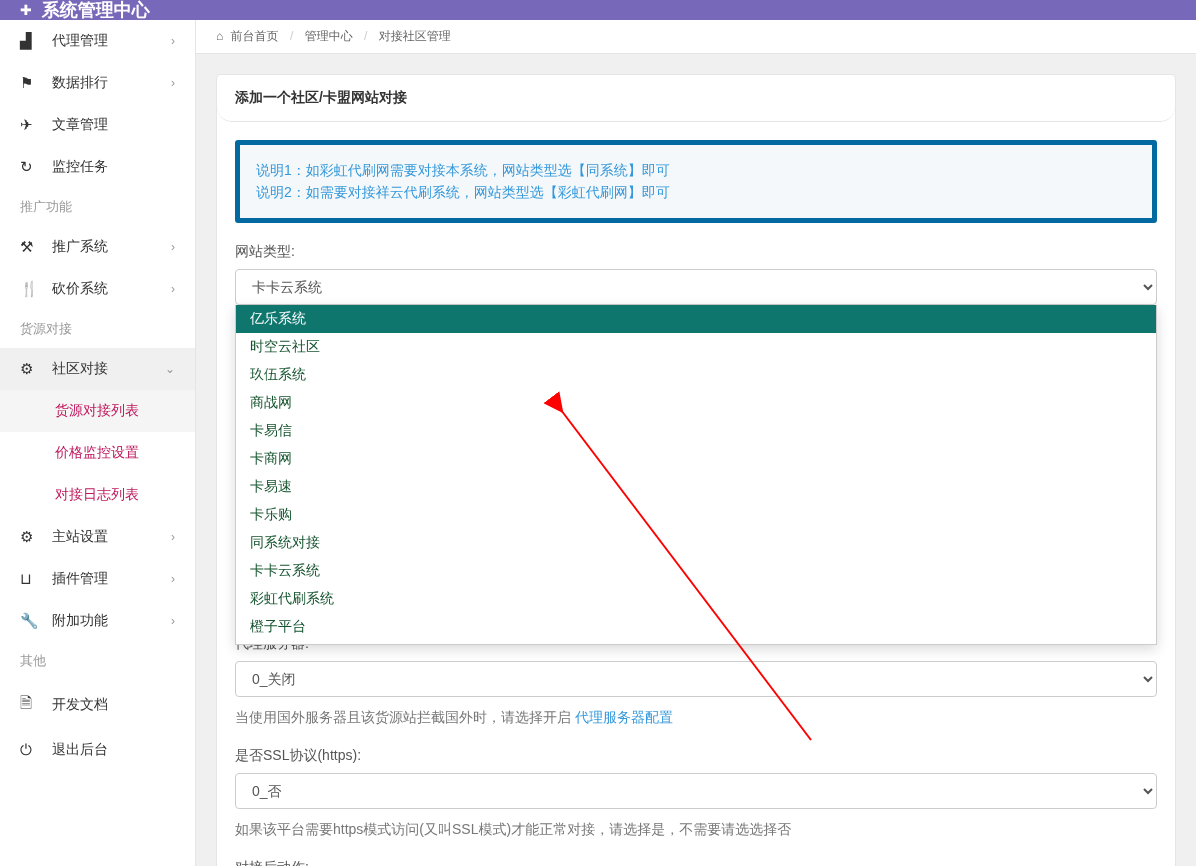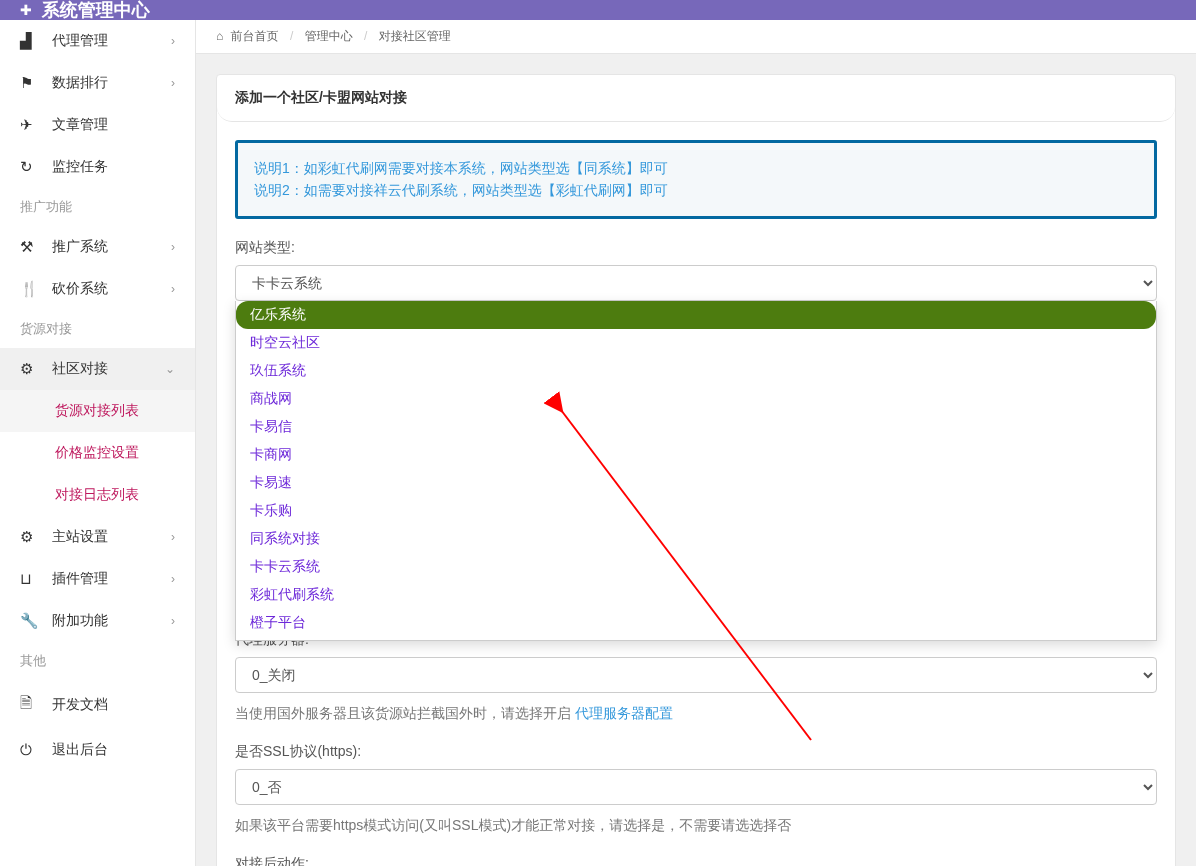--- a/index.html
+++ b/index.html
@@ -32,33 +32,33 @@
     .breadcrumb a { color: #666; text-decoration: none; }
     .breadcrumb .sep { margin: 0 8px; color: #ccc; }
     .breadcrumb .home-icon { margin-right: 4px; }
     
     .content { padding: 20px; }
     
     .panel { background: #fff; border: 1px solid #e5e5e5; border-radius: 4px; }
     .panel-header { padding: 14px 18px; border-bottom: 1px solid #e5e5e5; font-weight: bold; color: #333; font-size: 14px; border-radius: 15px; }
     .panel-body { padding: 18px; }
     
-    .info-box { background: #f4f8fa; border: 3px solid #0369a1; border-radius: 3px; padding: 14px 16px; margin-bottom: 20px; }
+    .info-box { background: #f4f8fa; border: 5px solid #0369a1; border-radius: 3px; padding: 14px 16px; margin-bottom: 20px; }
     .info-box .line { color: #3498db; font-size: 14px; line-height: 1.6; }
     
     .form-group { margin-bottom: 20px; }
     .form-label { display: block; margin-bottom: 8px; color: #555; font-size: 14px; }
     .form-control { width: 100%; padding: 8px 12px; border: 1px solid #ccc; border-radius: 4px; font-size: 14px; color: #555; background: #fff; }
     .form-hint { margin-top: 12px; color: #777; font-size: 14px; }
     .form-hint a { color: #3498db; text-decoration: none; }
     
     .dropdown-wrapper { position: relative; }
     .dropdown-list { position: absolute; top: 100%; left: 0; right: 0; background: #fff; border: 1px solid #ccc; border-top: none; box-shadow: 0 4px 12px rgba(0,0,0,0.15); z-index: 100; max-height: 340px; overflow-y: auto; }
-    .dropdown-item { padding: 5px 14px; cursor: pointer; color: #6d28d9; font-size: 14px; }
-    .dropdown-item.highlighted { background: #4d7c0f; color: #fff; border-radius: 12px; }
+    .dropdown-item { padding: 5px 14px; cursor: pointer; color: #14532d; font-size: 14px; }
+    .dropdown-item.highlighted { background: #0f766e; color: #fff; }
     
     .arrow { position: absolute; pointer-events: none; z-index: 200; }
     .arrow svg { overflow: visible; }
   </style>
 </head>
 <body>
 
 <div class="header">
   <span class="header-icon">✚</span>
   <span class="header-title">系统管理中心</span>

